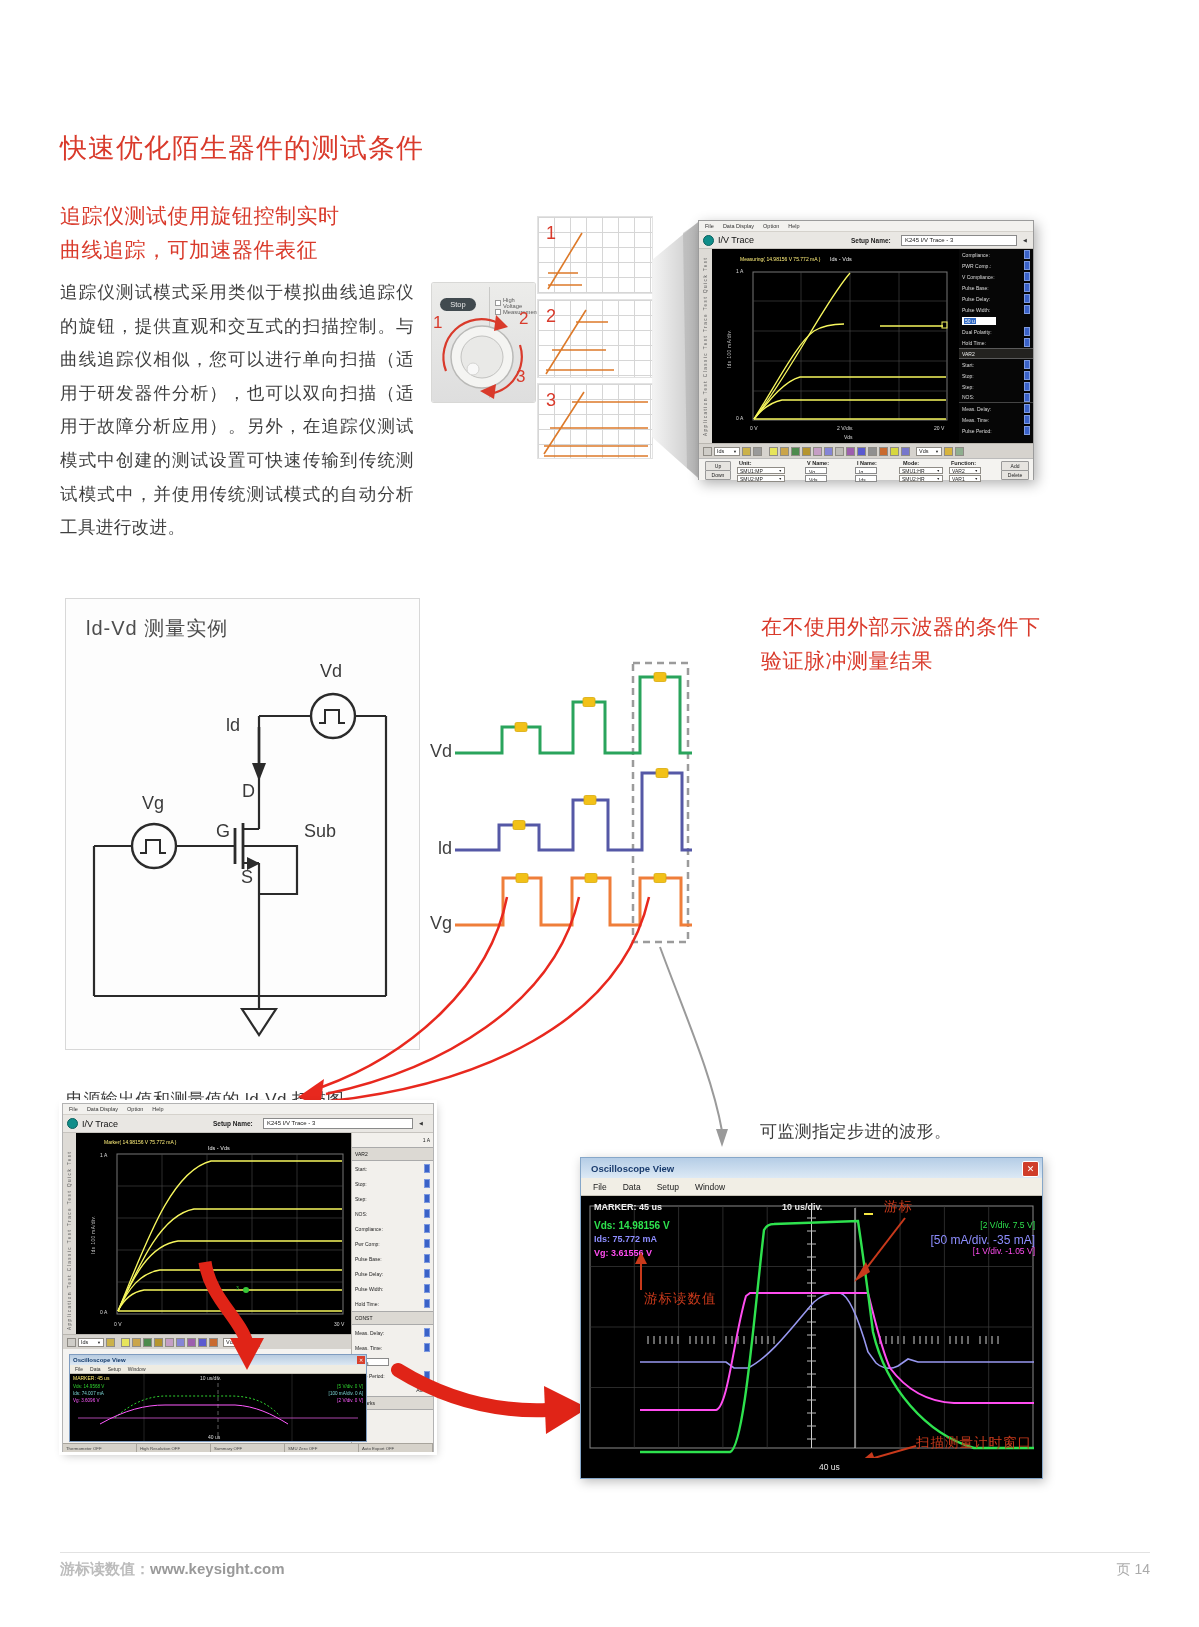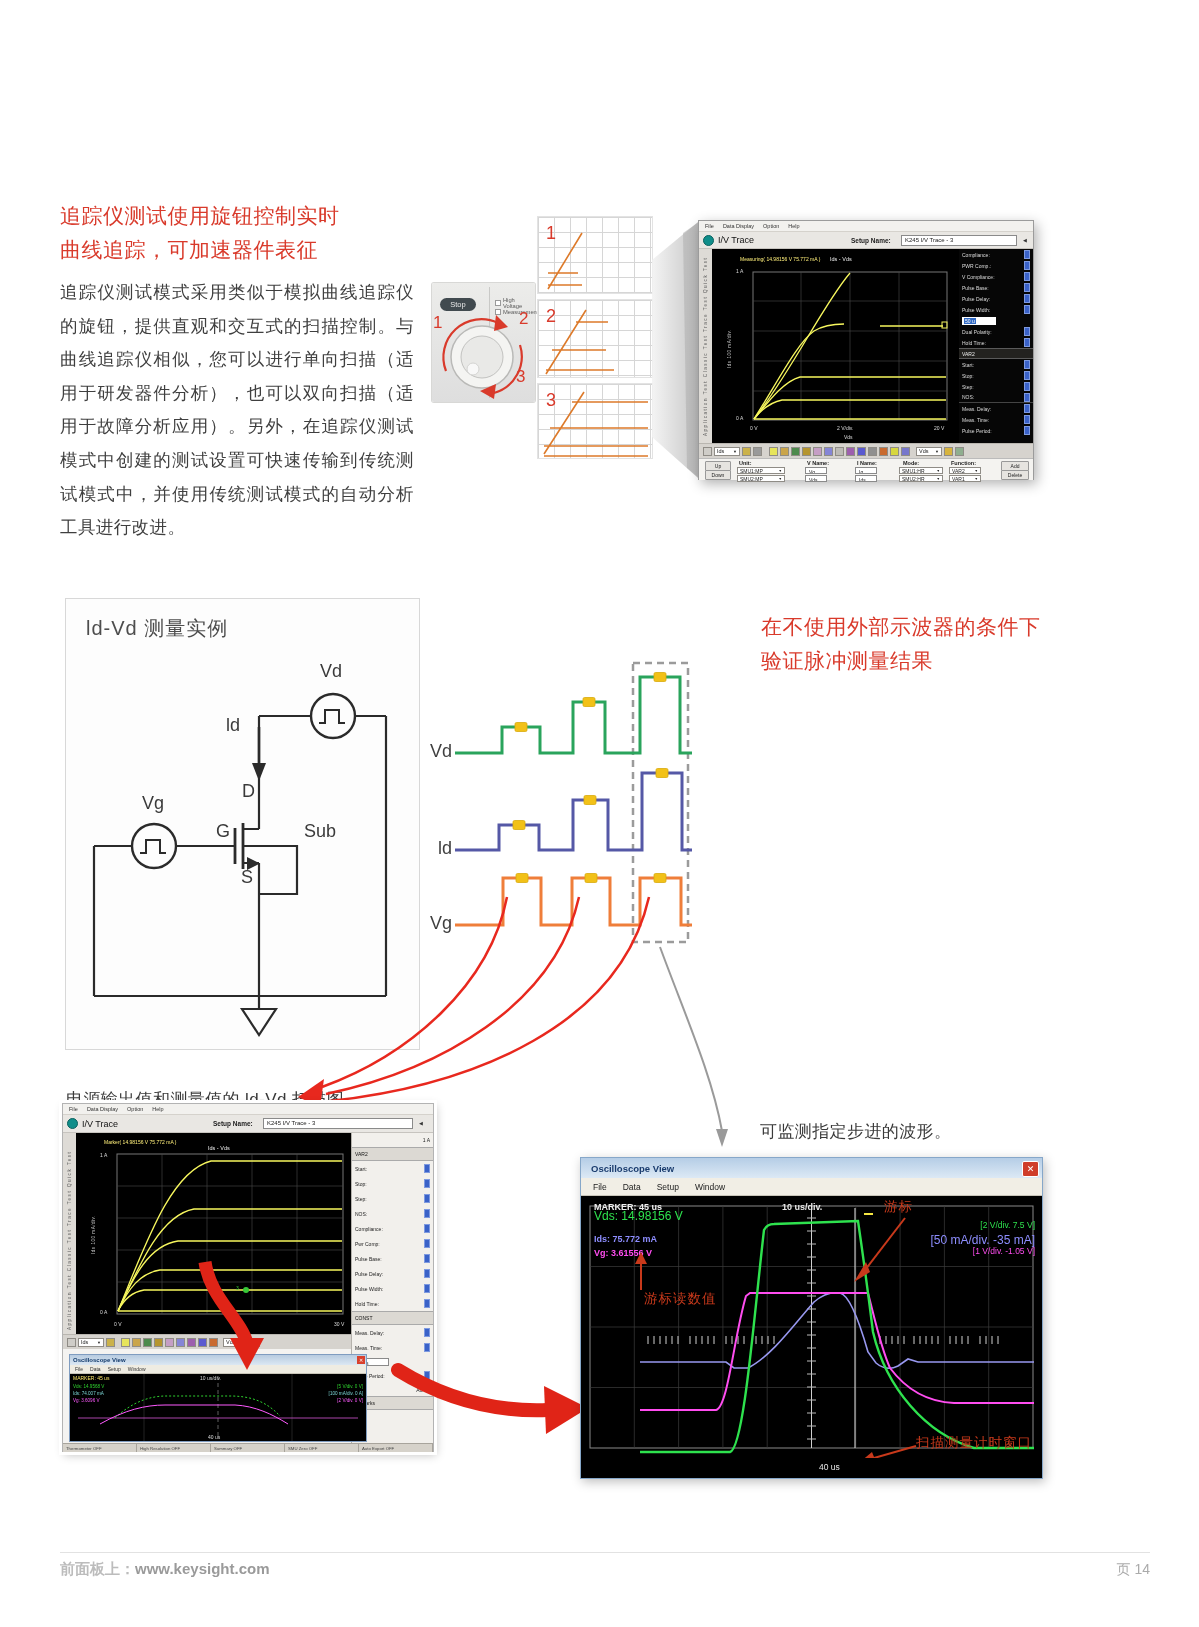--- a/index.html
+++ b/index.html
@@ -28,20 +28,21 @@
     background-image:linear-gradient(#d6d6d6 1px, transparent 1px),linear-gradient(90deg,#d6d6d6 1px, transparent 1px);
     background-size:100% 15px,16px 100%}
   .tnum{position:absolute;left:8px;top:6px;font-size:18px;color:#d93a2b}
   .statuscell{flex:1;border-right:1px solid #a8a49c;font-size:4.3px;color:#444;display:flex;align-items:center;padding-left:3px;overflow:hidden;white-space:nowrap}
 </style>
 </head>
 <body>
 
 <div class="page">
 
+  <div class="abs red" style="left:60px;top:130px;font-size:27px;letter-spacing:1px">快速优化陌生器件的测试条件</div>
 
   <div class="abs red" style="left:60px;top:199px;font-size:21px;line-height:1.62;letter-spacing:0.5px">
     <div>追踪仪测试使用旋钮控制实时</div>
     <div>曲线追踪，可加速器件表征</div>
   </div>
   <div class="abs body-text" style="left:60px;top:276px;width:354px">追踪仪测试模式采用类似于模拟曲线追踪仪的旋钮，提供直观和交互式的扫描控制。与曲线追踪仪相似，您可以进行单向扫描（适用于研发器件分析），也可以双向扫描（适用于故障分析应用）。另外，在追踪仪测试模式中创建的测试设置可快速传输到传统测试模式中，并使用传统测试模式的自动分析工具进行改进。</div>
 
   <div class="abs" style="left:432px;top:283px;width:103px;height:119px;background:linear-gradient(180deg,#ececea,#dedede);border-radius:2px;box-shadow:0 0 0 1px #d8d8d6">
     <div class="abs" style="left:57px;top:4px;width:1px;height:111px;background:#c9c9c7"></div>
     <div class="abs" style="left:8px;top:15px;width:36px;height:13px;background:#414a4f;border-radius:7px;color:#e8e8e8;font-size:7.5px;text-align:center;line-height:13px">Stop</div>
@@ -552,21 +553,21 @@
           <path d="M66,140 V148 M72,140 V148 M78,140 V148 M84,140 V148 M90,140 V148 M96,140 V148 M108,140 V148 M114,140 V148 M120,140 V148 M126,140 V148 M132,140 V148 M144,140 V148 M150,140 V148 M156,140 V148 M162,140 V148 M174,140 V148 M180,140 V148 M186,140 V148 M192,140 V148"></path>
           <path d="M298,140 V148 M304,140 V148 M310,140 V148 M316,140 V148 M322,140 V148 M332,140 V148 M338,140 V148 M344,140 V148 M350,140 V148 M356,140 V148 M368,140 V148 M374,140 V148 M380,140 V148 M386,140 V148 M398,140 V148 M404,140 V148 M410,140 V148 M416,140 V148"></path>
         </g>
         <path d="M58,166 H144 L152,172 H166 C190,160 214,126 232,106 C240,99 250,96 258,97 C268,99 278,128 286,156 L294,167 C300,172 308,174 316,170 L326,163 L336,166 H452" fill="none" stroke="#9898f0" stroke-width="1.6"></path>
         <path d="M58,214 H134 C146,211 152,140 164,100 L168,97 H286 C294,128 299,152 308,172 C326,196 348,206 372,207 H452" fill="none" stroke="#ff4df0" stroke-width="2"></path>
         <path d="M58,256 H148 C162,252 172,120 182,34 C184,30 188,28 192,28 L276,25 C282,66 287,104 291,136 C304,192 344,238 392,252 H452" fill="none" stroke="#2ee24e" stroke-width="2.4"></path>
       </svg>
       <div class="abs" style="left:12px;top:6px;font-size:9px;font-weight:bold;color:#f0f0f0">MARKER: 45 us</div>
       <div class="abs" style="left:200px;top:6px;font-size:9px;font-weight:bold;color:#e8e8e8">10 us/div.</div>
       <div class="abs" style="left:282px;top:17px;width:9px;height:2px;background:#f5e642"></div>
-      <div class="abs" style="left:12px;top:13px;font-size:12px;font-weight:normal;color:#2ee24e">Vds: 14.98156 V</div>
+      <div class="abs" style="left:12px;top:24px;font-size:10px;font-weight:bold;color:#2ee24e">Vds: 14.98156 V</div>
       <div class="abs" style="left:12px;top:38px;font-size:9px;font-weight:bold;color:#8e8eff">Ids: 75.772 mA</div>
       <div class="abs" style="left:12px;top:52px;font-size:9px;font-weight:bold;color:#ff4df0">Vg: 3.61556 V</div>
       <div class="abs" style="right:6px;top:24px;font-size:8.5px;color:#2ee24e">[2 V/div.  7.5 V]</div>
       <div class="abs" style="right:6px;top:37px;font-size:12px;color:#8e8eff">[50 mA/div.  -35 mA]</div>
       <div class="abs" style="right:6px;top:50px;font-size:8.5px;color:#ff4df0">[1 V/div.  -1.05 V]</div>
       <div class="abs osc-ann" style="left:302px;top:2px">游标</div>
       <svg class="abs" style="left:260px;top:18px" width="80" height="75" viewBox="0 0 80 75">
         <line x1="63" y1="4" x2="20" y2="60" stroke="#c8391b" stroke-width="2"></line>
         <polygon points="12,68 28,58 24,48" fill="#c8391b"></polygon>
       </svg>
@@ -582,18 +583,18 @@
       </svg>
     </div>
     <div class="abs" style="left:0;top:300px;width:100%;height:20px;background:#000">
       <span class="abs" style="left:238px;top:4px;font-size:8.5px;color:#e8e8e8">40 us</span>
     </div>
   </div>
 
   <div class="abs" style="left:60px;top:1552px;width:1090px;height:1px;background:#e2e2e2"></div>
   <div class="abs" style="left:60px;top:1560px;width:1090px;display:flex;justify-content:space-between;align-items:center">
     <div style="font-size:15px;font-weight:bold">
-      <span style="color:#bcbcbc">前面板上：</span><span style="color:#9a9a9a">www.keysight.com</span>
+      <span style="color:#bcbcbc">游标读数值：</span><span style="color:#9a9a9a">www.keysight.com</span>
     </div>
     <div style="font-size:14px;color:#ababab">页 14</div>
   </div>
 
 </div>
 
 </body></html>

